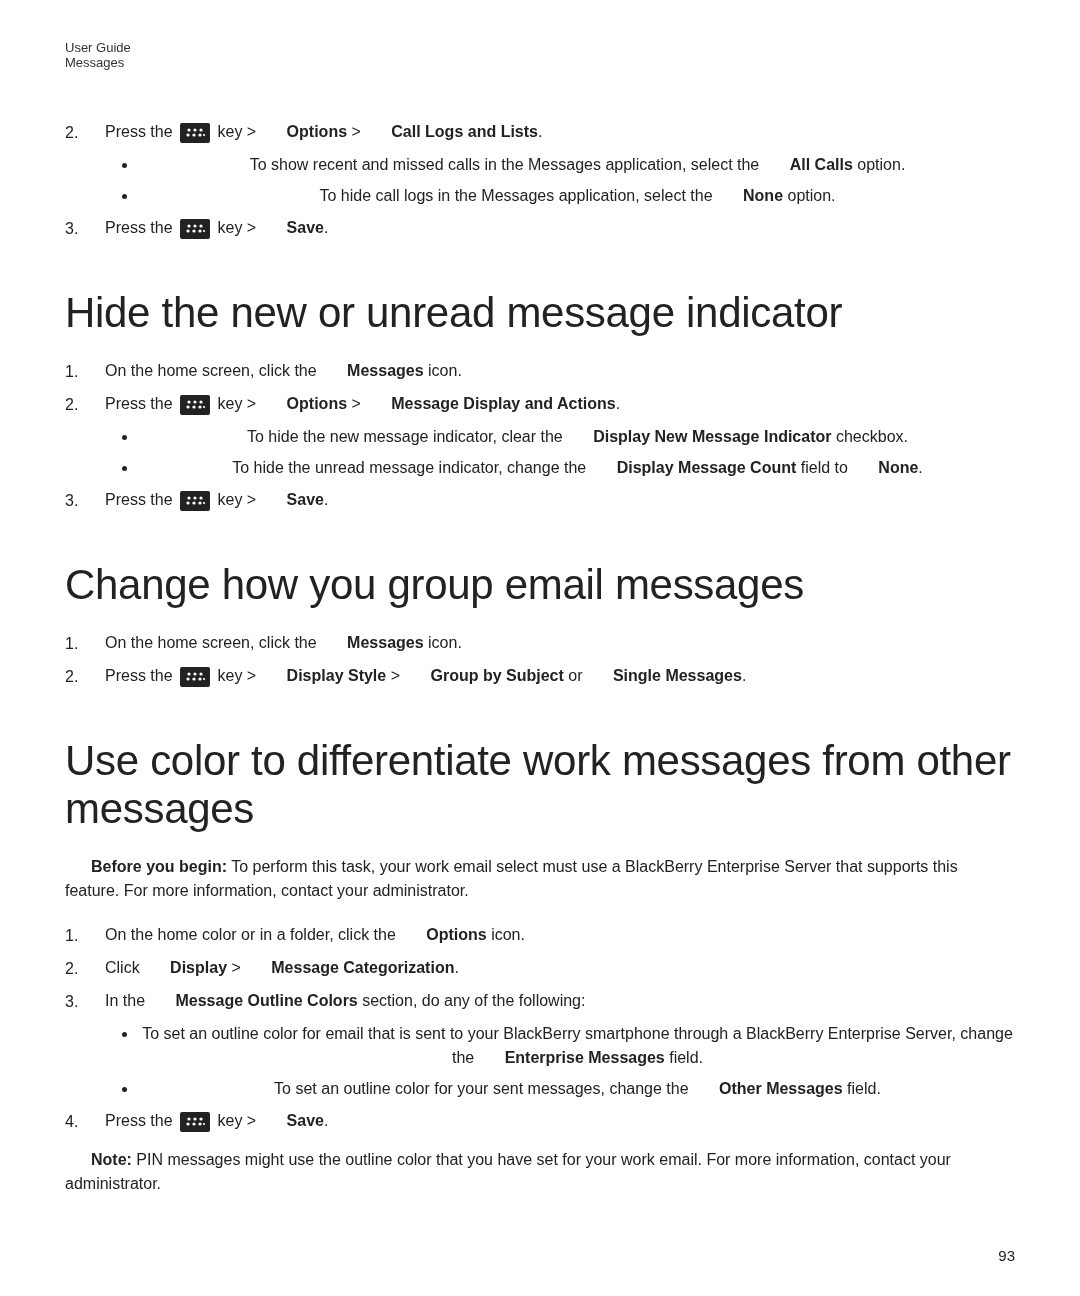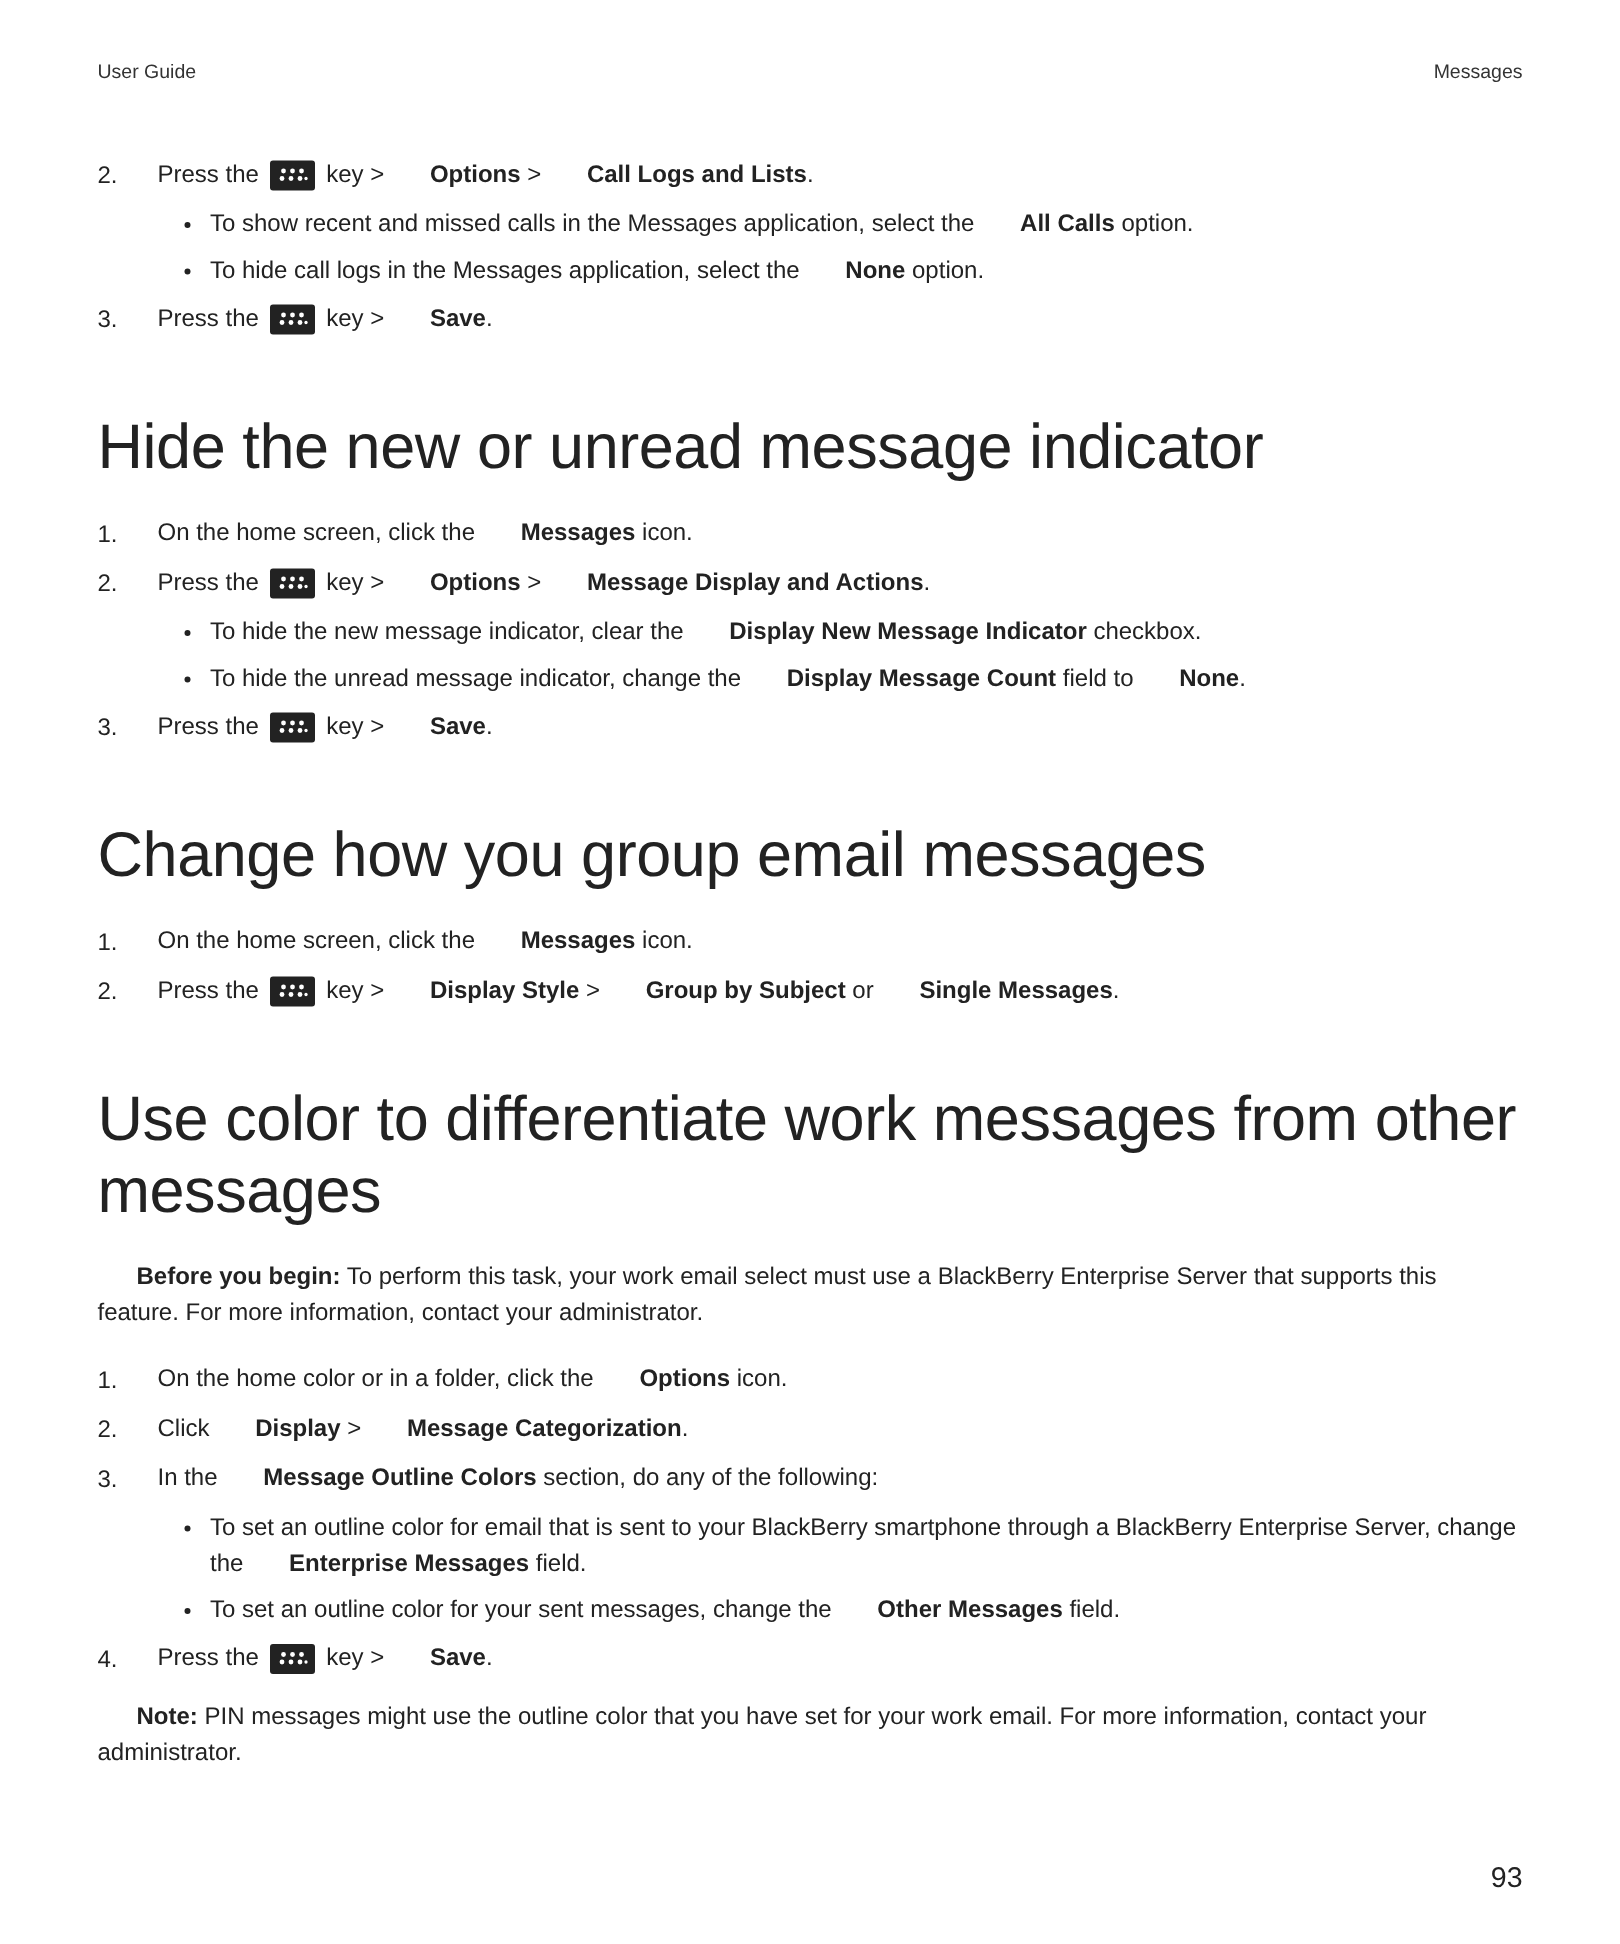--- a/index.html
+++ b/index.html
@@ -7,24 +7,25 @@
       width: 1080px;
       height: 1296px;
       background: white;
       font-family: Arial, Helvetica, sans-serif;
       color: #222;
       padding: 40px 65px 20px 65px;
       position: relative;
     }
     .header-row {
       display: flex;
-      justify-content: space-between;
+      justify-content: flex-start;
       font-size: 13px;
       color: #333;
       margin-bottom: 50px;
+      flex-direction: column;
     }
     h2 {
       font-size: 42px;
       font-weight: 400;
       margin-top: 48px;
       margin-bottom: 22px;
       letter-spacing: -0.3px;
     }
     ol {
       list-style: none;
@@ -41,20 +42,21 @@
       width: 40px;
       flex-shrink: 0;
       padding-top: 1px;
     }
     .li-body { flex: 1; }
     ul {
       list-style: disc;
       margin-left: 73px;
       margin-top: 8px;
       margin-bottom: 8px;
+      text-align: center;
     }
     ul > li {
       font-size: 16px;
       line-height: 1.5;
       margin-bottom: 7px;
       padding-left: 2px;
     }
     p {
       font-size: 16px;
       line-height: 1.5;
@@ -69,21 +71,21 @@
       border-radius: 2px;
       position: relative;
       vertical-align: middle;
       margin: 0 3px;
     }
     .bb-key svg { display:block; }
     .page-num {
       position: absolute;
       bottom: 32px;
       right: 65px;
-      font-size: 19px;
+      font-size: 15px;
     }
     b { font-weight: 700; margin-left: 26px; }
   </style>
 </head>
 <body>
 
 <div class="header-row">
   <span>User Guide</span>
   <span>Messages</span>
 </div>

